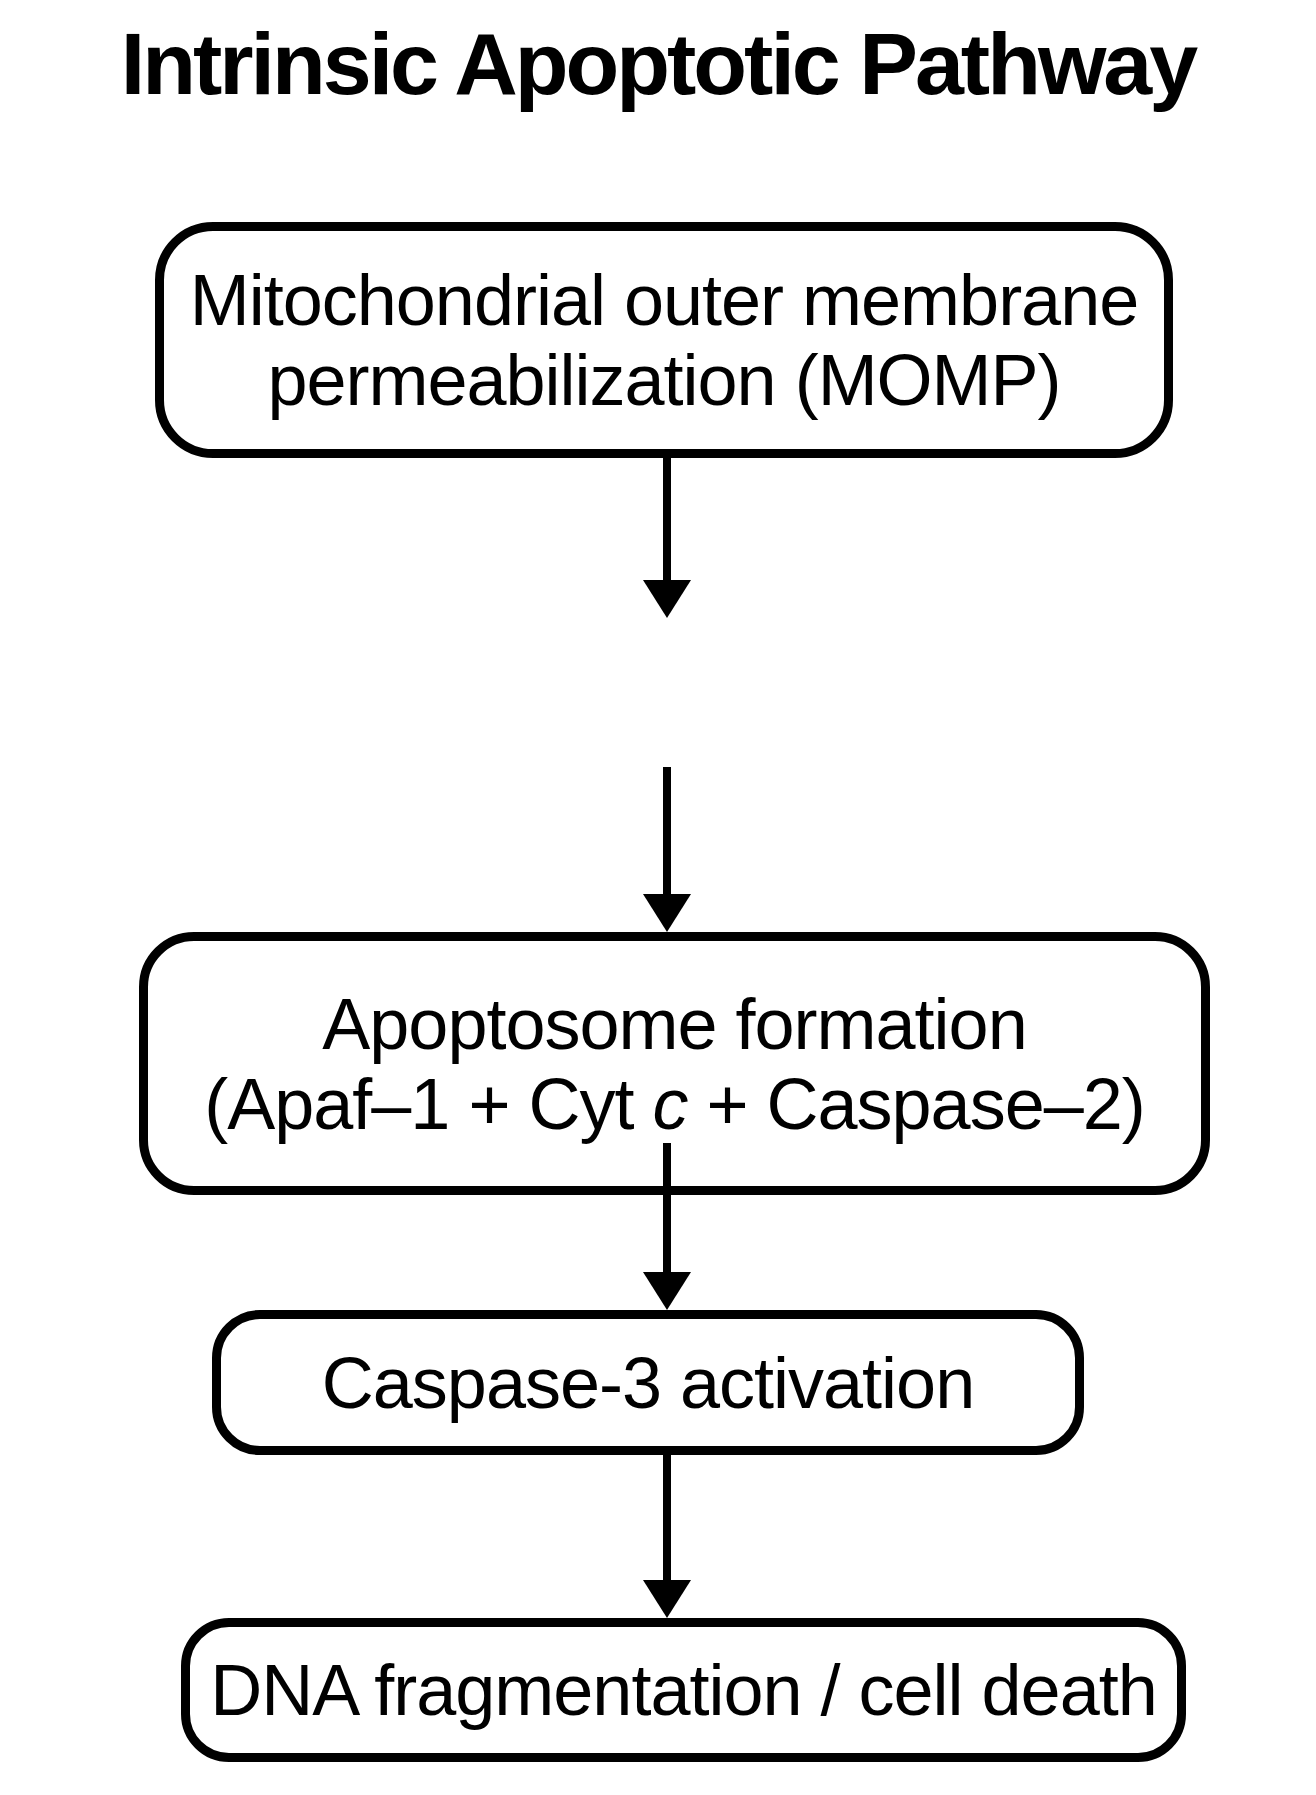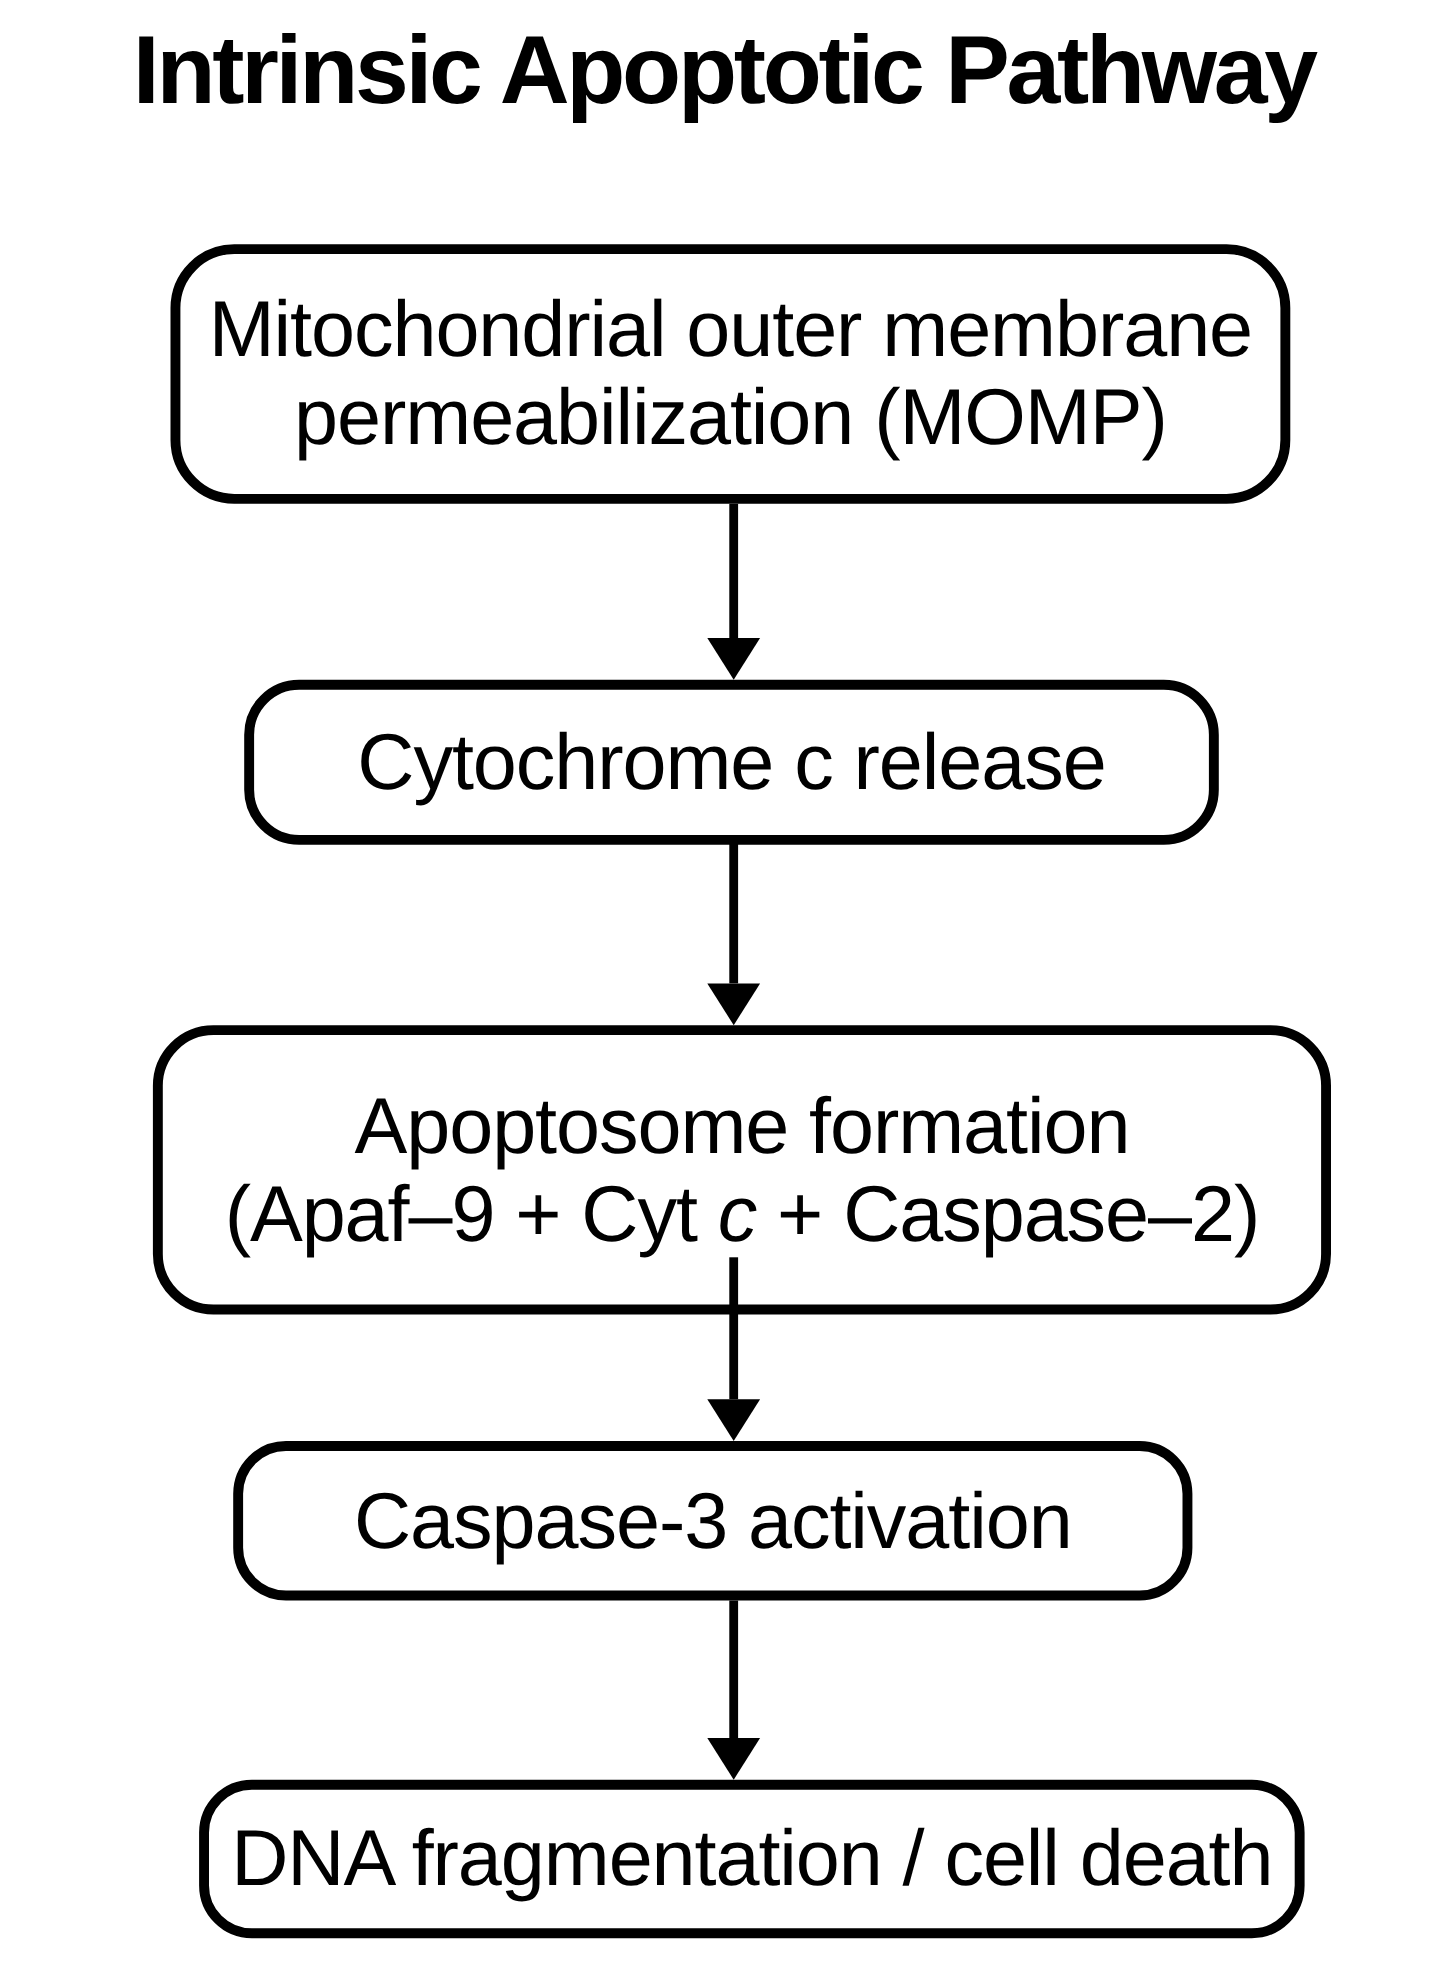--- a/index.html
+++ b/index.html
@@ -87,32 +87,29 @@
   <div class="node node-momp">
     <div class="node-line">Mitochondrial outer membrane</div>
     <div class="node-line">permeabilization (MOMP)</div>
   </div>
 
   <div class="arrow arrow-1">
     <div class="arrow-line"></div>
     <div class="arrow-head"></div>
   </div>
 
-  <div class="node node-cytc">
-    <div class="node-line">Cytochrome c release</div>
-  </div>
 
   <div class="arrow arrow-2">
     <div class="arrow-line"></div>
     <div class="arrow-head"></div>
   </div>
 
   <div class="node node-apoptosome">
     <div class="node-line">Apoptosome formation</div>
-    <div class="node-line"><span>(Apaf–9 + Cyt </span><span class="it">c</span><span> + Caspase–2)</span></div>
+    <div class="node-line"><span>(Apaf–1 + Cyt </span><span class="it">c</span><span> + Caspase–2)</span></div>
   </div>
 
   <div class="arrow arrow-3">
     <div class="arrow-line"></div>
     <div class="arrow-head"></div>
   </div>
 
   <div class="node node-casp3">
     <div class="node-line">Caspase-3 activation</div>
   </div>

